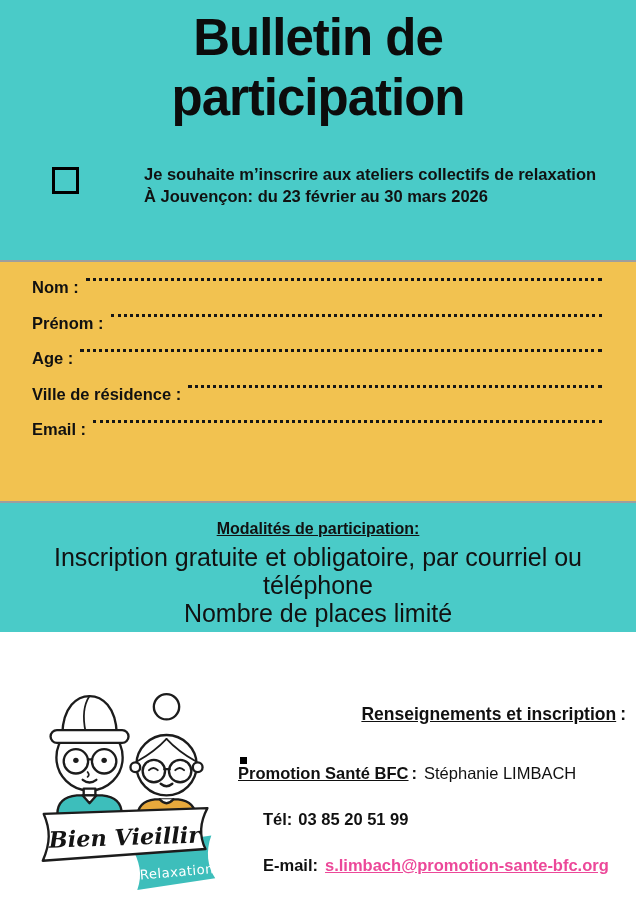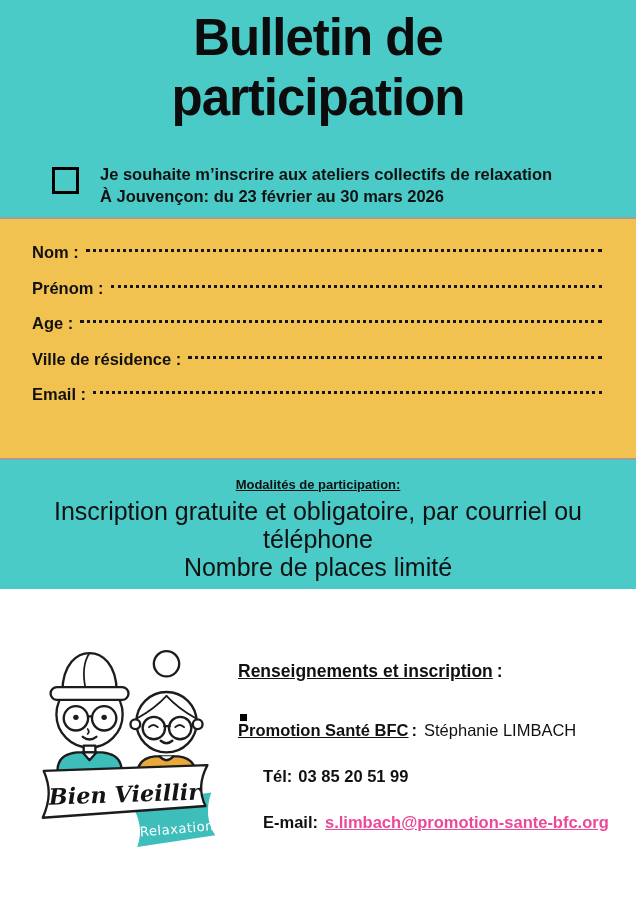--- a/index.html
+++ b/index.html
@@ -4,53 +4,53 @@
 <style>
   * { margin:0; padding:0; box-sizing:border-box; }
   body { background:#e8e8e8; }
   .page {
     width:636px; height:902px; position:relative; margin:0 auto;
     background:#ffffff; overflow:hidden;
     font-family:"Liberation Sans", sans-serif; color:#111;
   }
 
   
-  .header { height:217px; background:#4ACBC8; padding-top:8px; }
+  .header { height:260px; background:#4ACBC8; padding-top:8px; }
   .title {
     margin:0 auto; width:430px; text-align:center;
     font-size:51px; line-height:1.17; font-weight:bold;
     letter-spacing:-1px; color:#0c0c0c;
   }
-  .checkbox-row { display:flex; align-items:flex-start; margin:36px 36px 0 52px; }
+  .checkbox-row { display:flex; align-items:flex-start; margin:36px 36px 0 52px;gap:44px; }
   .checkbox {
     width:27px; height:27px; border:3.5px solid #000;
     margin-top:4px; flex:none; background:transparent; cursor:pointer;
   }
   .checkbox-text { font-weight:bold; font-size:16.5px; line-height:22px; margin-left:21px; }
 
   
   .form-section {
     height:243px; background:#F2C250;
     border-top:2px solid #9E9E9E; border-bottom:2px solid #9E9E9E;
     padding:16px 32px 0 32px;
   }
-  .form-row { display:flex; align-items:center; height:35.5px; }
+  .form-row { display:flex; align-items:flex-start; height:35.5px; }
   .form-label { font-weight:bold; font-size:16.5px; white-space:nowrap; }
   .dotline { flex:1; border-bottom:3px dotted #161616; margin:0 2px 4px 7px; cursor:text; }
 
   
   .modalites { height:129px; background:#4ACBC8; text-align:center; padding-top:17px; }
-  .mod-title { font-size:13px; font-weight:bold; text-decoration:underline; margin-bottom:5px; }
+  .mod-title { font-size:16px; font-weight:bold; text-decoration:underline; margin-bottom:5px; }
   .mod-line { font-size:25px; line-height:28px; }
 
   
   .footer { height:303px; background:#ffffff; display:flex; }
   .logo-wrap { flex:none; margin:50px 0 0 34px; width:190px; }
   .contact { margin:72px 10px 0 14px; width:392px; }
-  .contact-heading { text-align:left; font-size:17.5px; font-weight:bold; margin-bottom:26px; }
+  .contact-heading { text-align:right; font-size:17.5px; font-weight:bold; margin-bottom:26px; }
   .contact-heading .u { text-decoration:underline; }
   .contact-heading .suffix { margin-left:4px; }
   .contact-row { font-size:16.5px; margin-bottom:27px; }
   .bullet-row { display:flex; align-items:flex-start;flex-direction:column; }
   .bullet { width:7px; height:7px; background:#000; margin:6px 16px 0 2px; flex:none; }
   .org-label { font-weight:bold; text-decoration:underline; }
   .org-colon { font-weight:bold; margin-left:3px; }
   .org-person { margin-left:7px; }
   .indent { padding-left:25px; }
   .b { font-weight:bold; }

